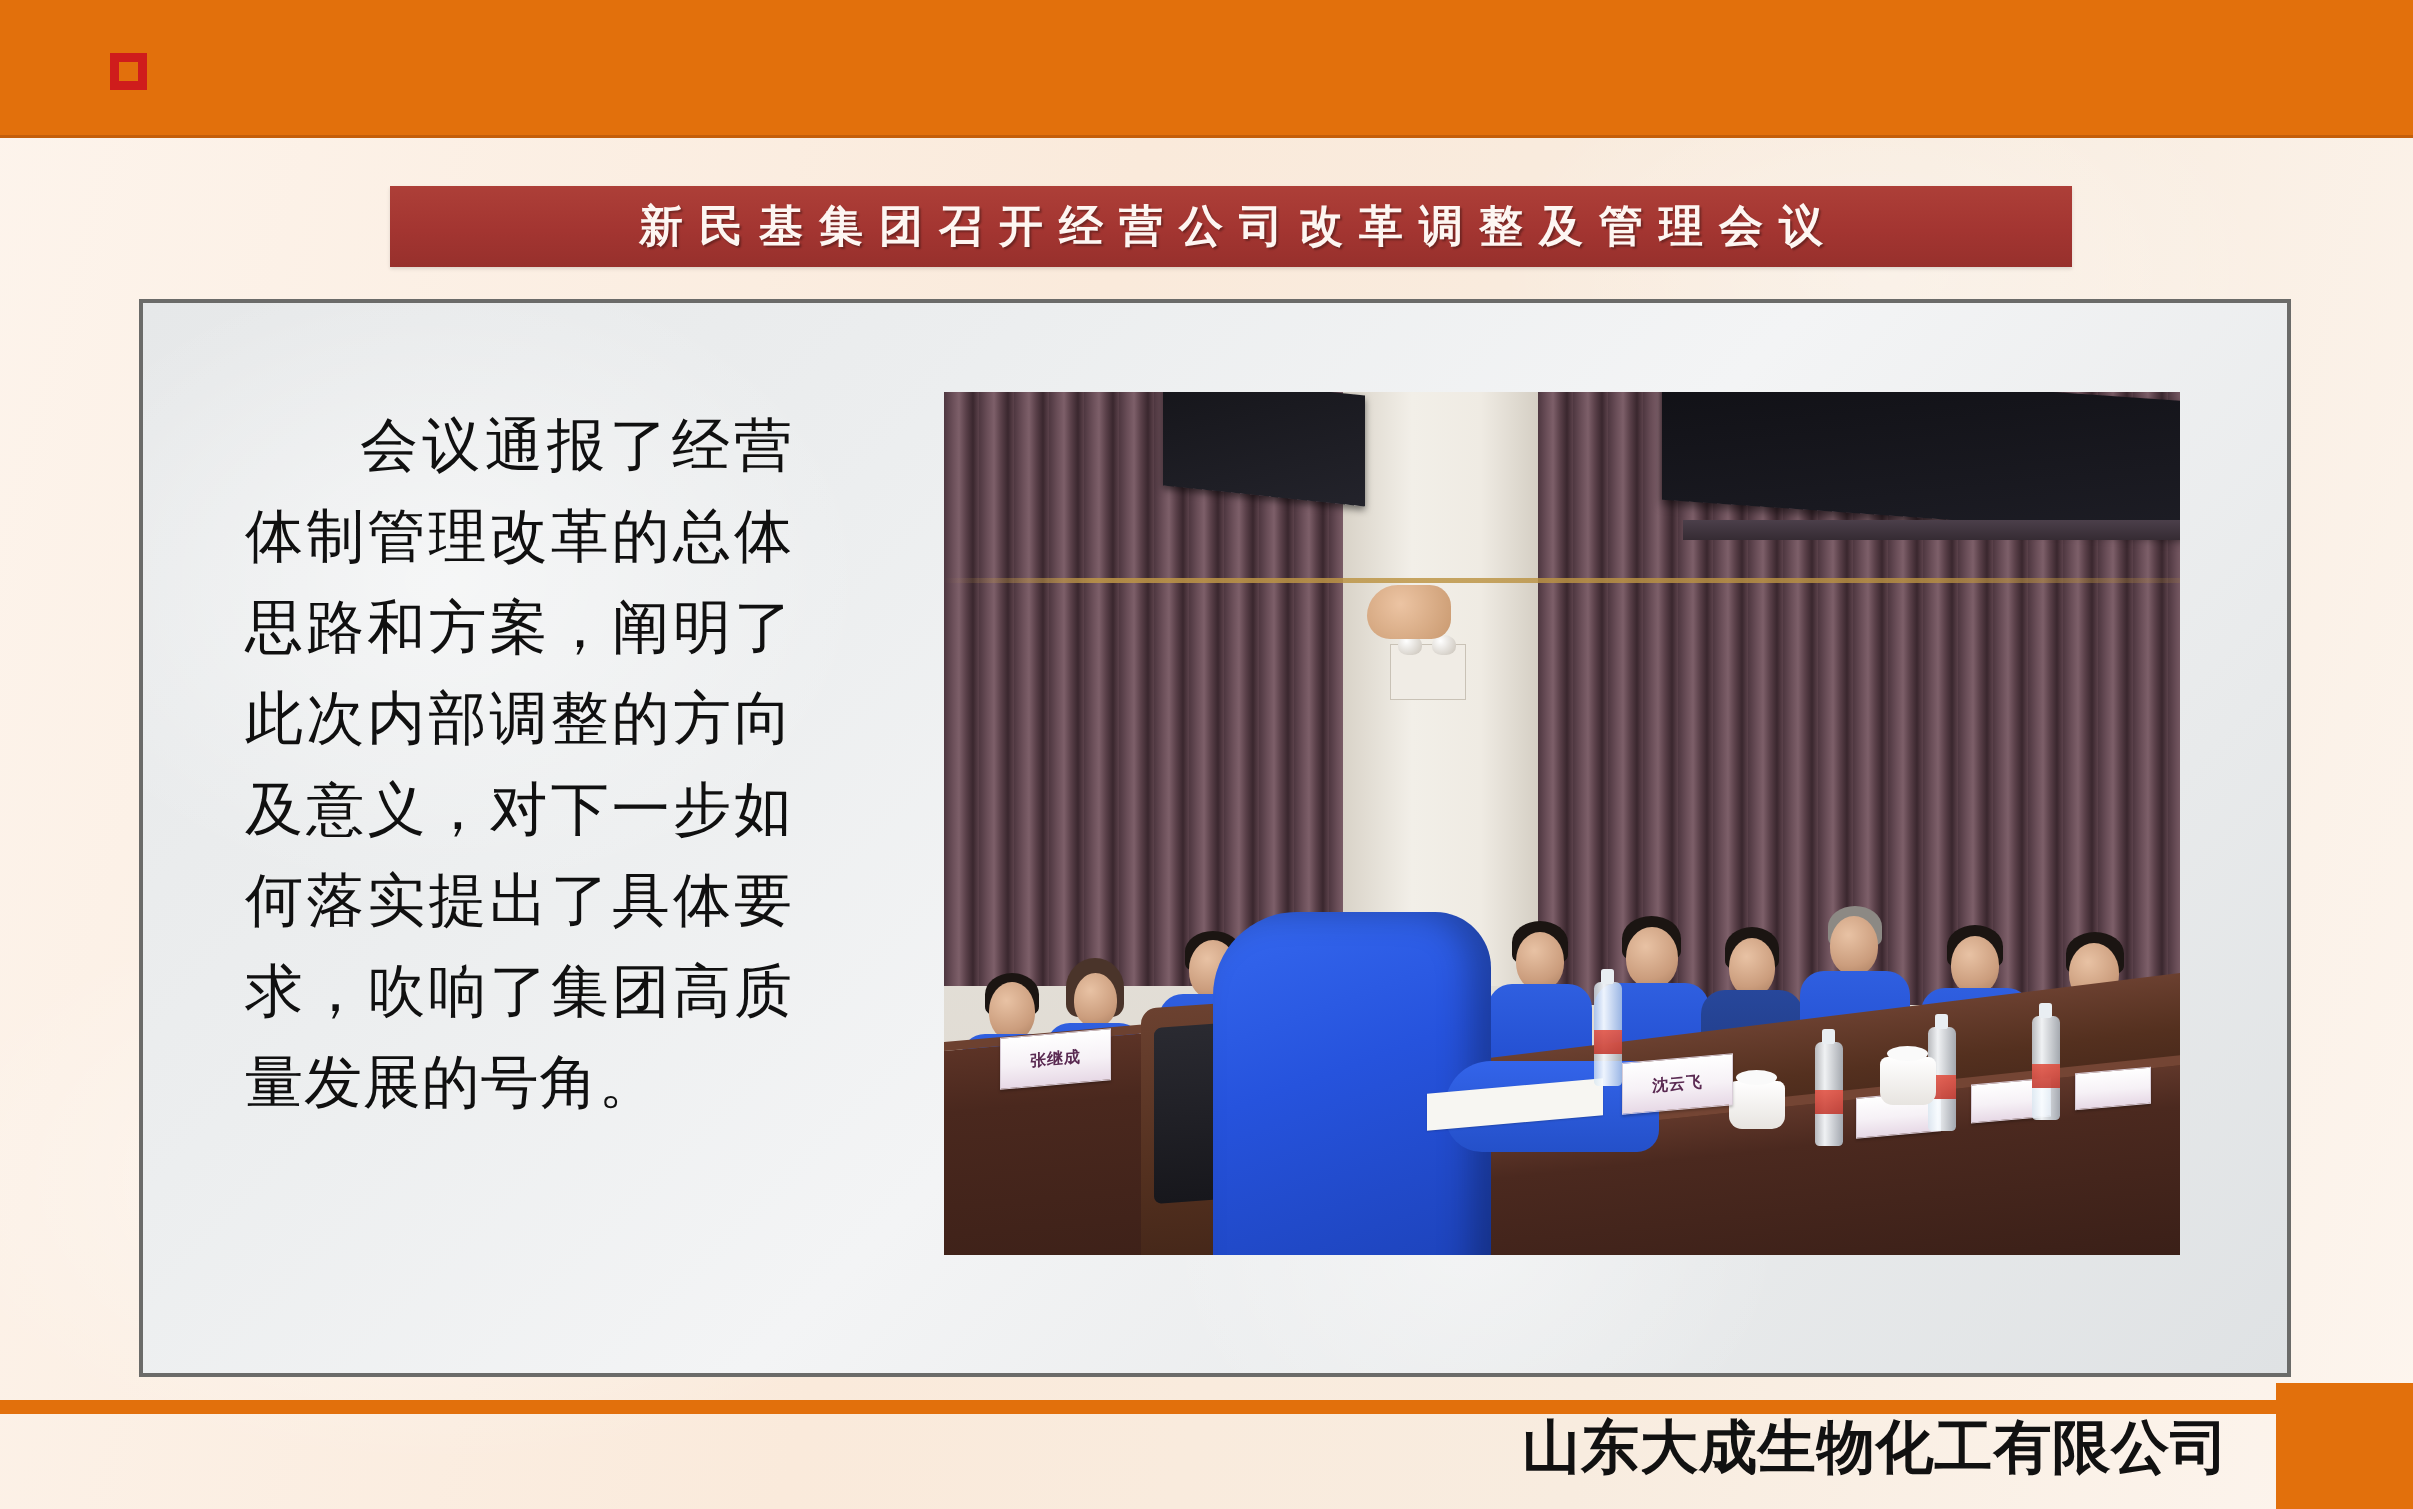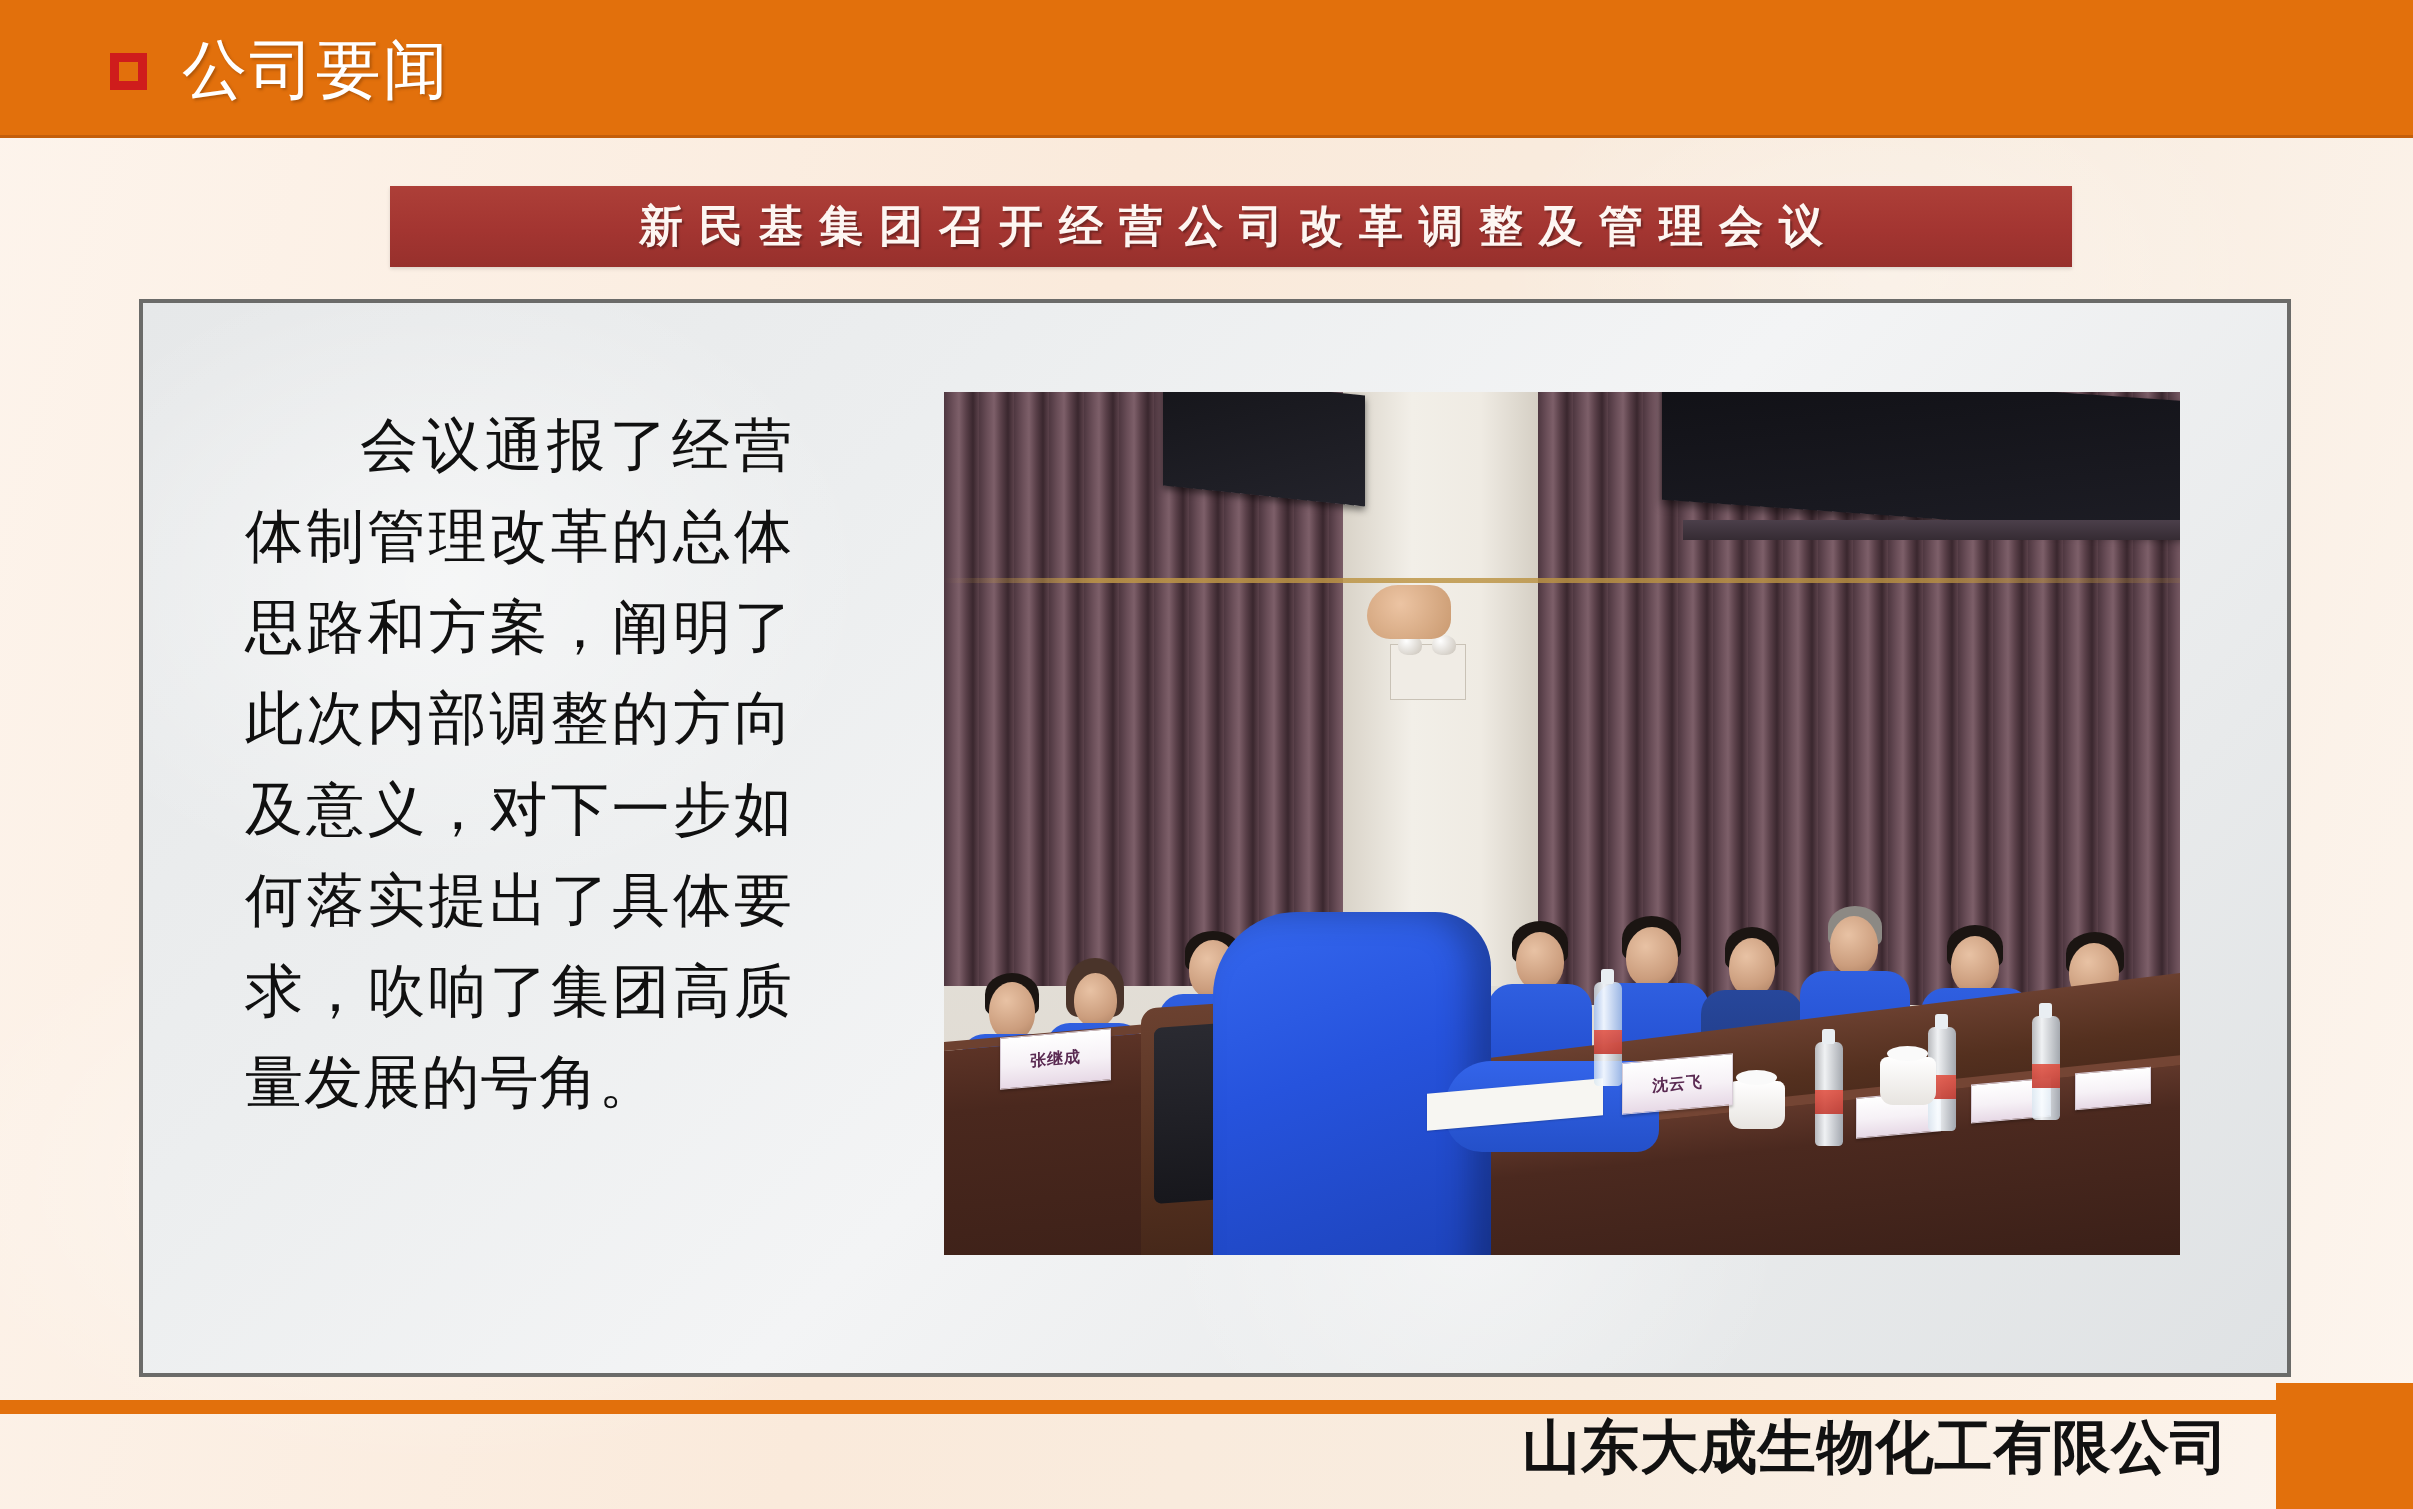--- a/index.html
+++ b/index.html
@@ -294,21 +294,20 @@
   }
 </style>
 </head>
 <body>
 
 <div class="page"></div>
 
 <div class="header-band">
   <div class="header-inner">
     <div class="header-bullet"></div>
-    <div class="header-title">公司要闻</div>
   </div>
 </div>
 
 <div class="title-banner">
   <div class="title-banner-text">新民基集团召开经营公司改革调整及管理会议</div>
 </div>
 
 <div class="content-panel">
   <div class="panel-sheen"></div>
 

